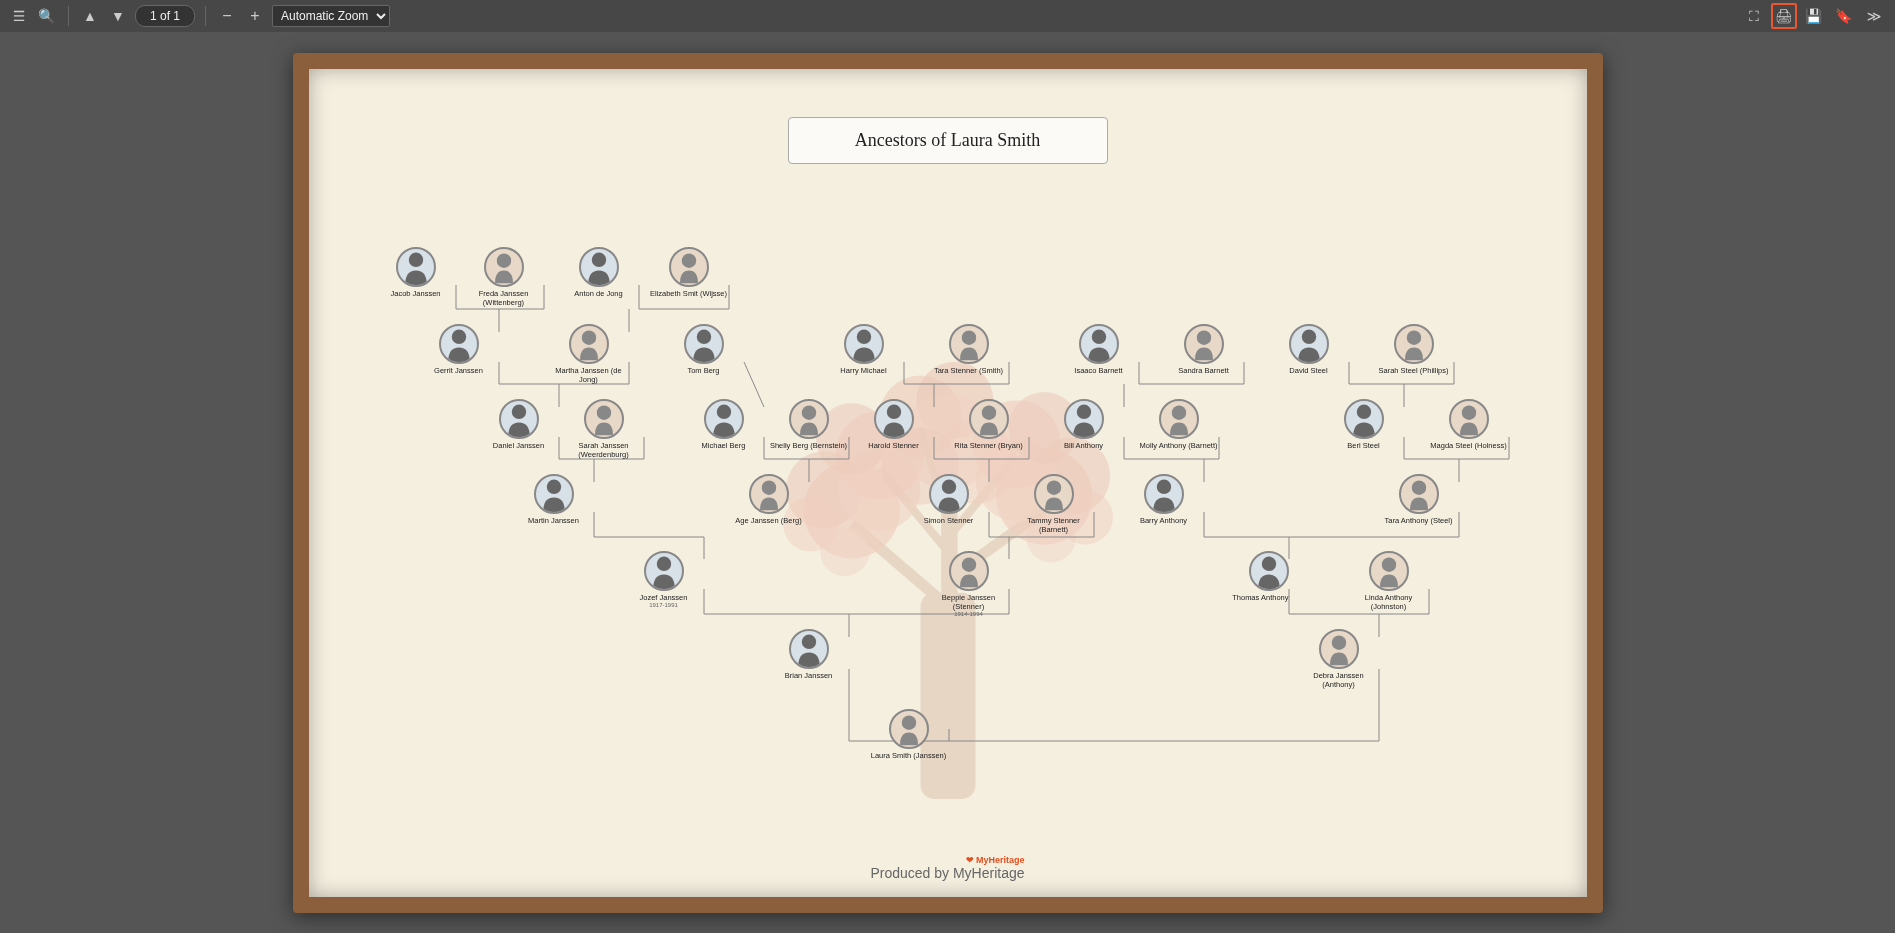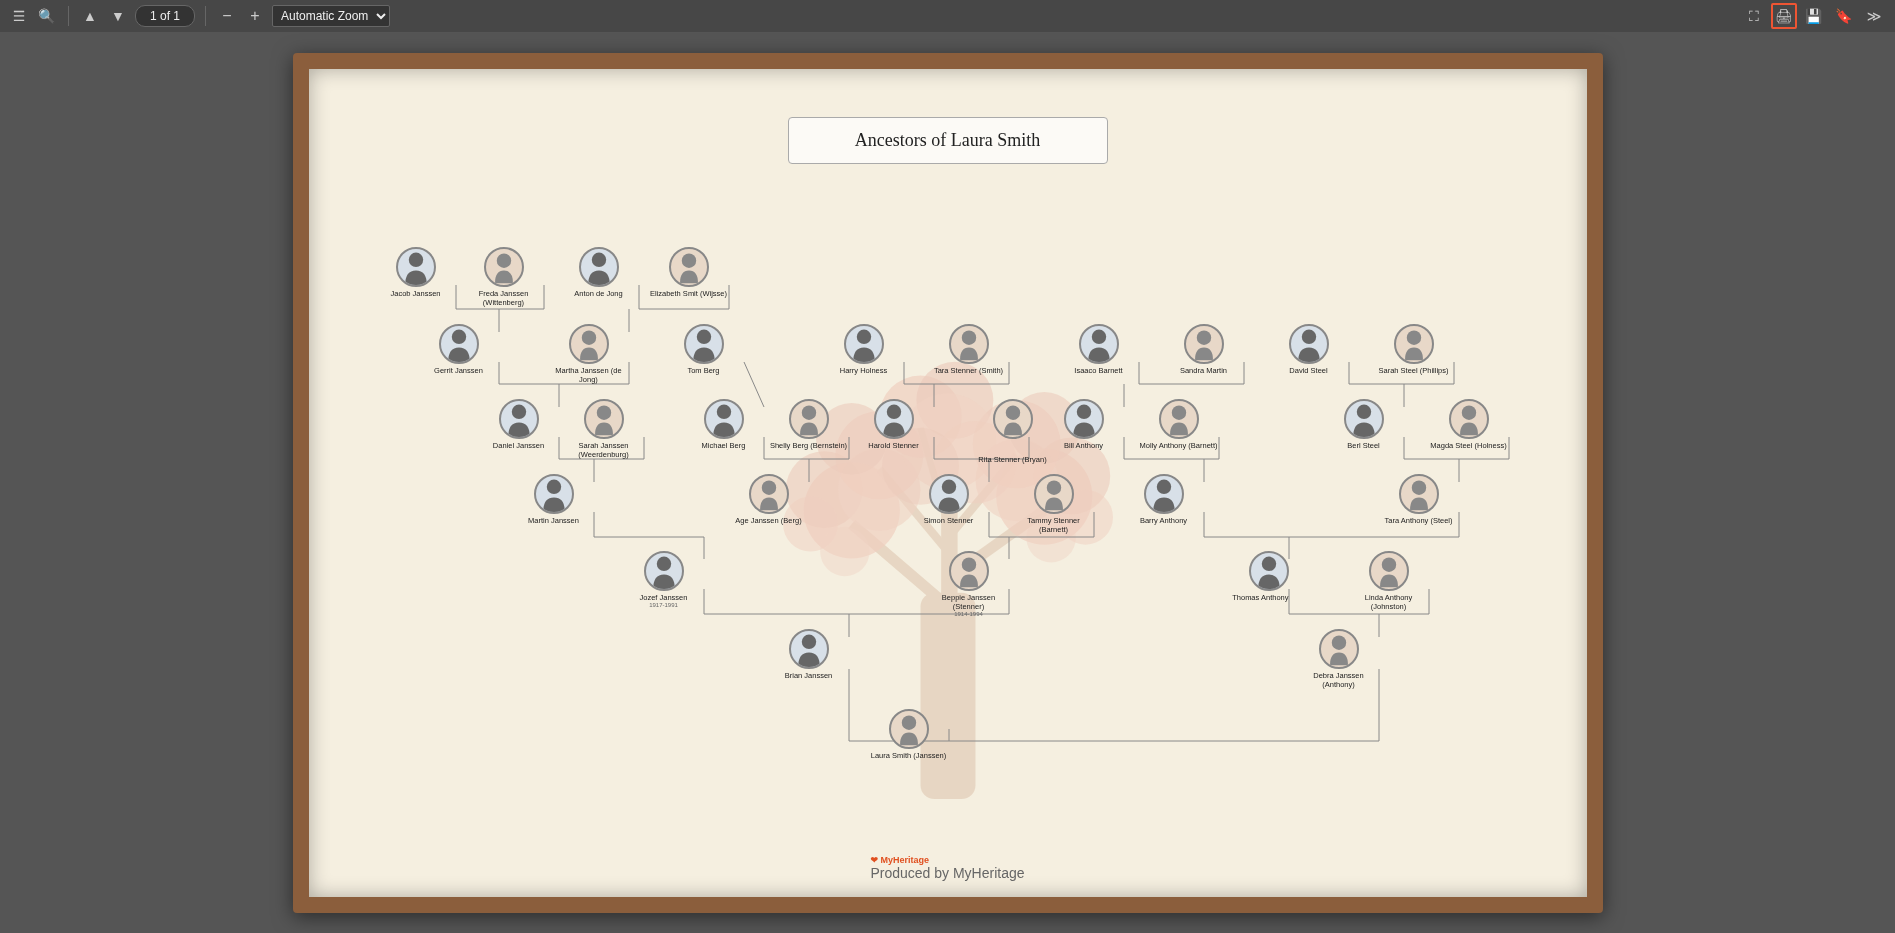--- a/index.html
+++ b/index.html
@@ -167,21 +167,21 @@
       width: 100%; height: 100%;
       pointer-events: none;
     }
 
     
     .footer {
       position: absolute;
       bottom: 16px;
       left: 50%;
       transform: translateX(-50%);
-      text-align: left;
+      text-align: right;
     }
     .footer .mh-logo {
       color: #e05020;
       font-size: 9px;
       font-weight: bold;
     }
     .footer .mh-produced {
       font-size: 14px;
       color: #666;
     }
@@ -528,21 +528,21 @@
         <div class="person" style="left: 545px; top: 330px;">
     <div class="person-avatar male">
       <svg viewBox="0 0 40 40" width="36" height="36" xmlns="http://www.w3.org/2000/svg">
   <circle cx="20" cy="12" r="8" fill="#666"></circle>
   <path d="M8 40 Q8 24 20 24 Q32 24 32 40" fill="#666"></path>
 </svg>
     </div>
     <div class="person-name">Harold Stenner</div>
 
   </div>
-        <div class="person" style="left: 664px; top: 330px; gap: 14px;">
+        <div class="person" style="left: 640px; top: 330px;">
     <div class="person-avatar female">
       <svg viewBox="0 0 40 40" width="36" height="36" xmlns="http://www.w3.org/2000/svg">
   <circle cx="20" cy="13" r="8" fill="#888"></circle>
   <path d="M10 38 Q10 24 20 24 Q30 24 30 38" fill="#888"></path>
 </svg>
     </div>
     <div class="person-name">Rita Stenner
 (Bryan)</div>
 
   </div>
@@ -619,21 +619,21 @@
     <div class="person-name">Tom Berg</div>
 
   </div>
         <div class="person" style="left: 515px; top: 255px;">
     <div class="person-avatar male">
       <svg viewBox="0 0 40 40" width="36" height="36" xmlns="http://www.w3.org/2000/svg">
   <circle cx="20" cy="12" r="8" fill="#666"></circle>
   <path d="M8 40 Q8 24 20 24 Q32 24 32 40" fill="#666"></path>
 </svg>
     </div>
-    <div class="person-name">Harry Holness</div>
+    <div class="person-name">Harry Michael</div>
 
   </div>
         <div class="person" style="left: 620px; top: 255px;">
     <div class="person-avatar female">
       <svg viewBox="0 0 40 40" width="36" height="36" xmlns="http://www.w3.org/2000/svg">
   <circle cx="20" cy="13" r="8" fill="#888"></circle>
   <path d="M10 38 Q10 24 20 24 Q30 24 30 38" fill="#888"></path>
 </svg>
     </div>
     <div class="person-name">Tara Stenner
@@ -650,21 +650,21 @@
     <div class="person-name">Isaaco Barnett</div>
 
   </div>
         <div class="person" style="left: 855px; top: 255px;">
     <div class="person-avatar female">
       <svg viewBox="0 0 40 40" width="36" height="36" xmlns="http://www.w3.org/2000/svg">
   <circle cx="20" cy="13" r="8" fill="#888"></circle>
   <path d="M10 38 Q10 24 20 24 Q30 24 30 38" fill="#888"></path>
 </svg>
     </div>
-    <div class="person-name">Sandra Martin</div>
+    <div class="person-name">Sandra Barnett</div>
 
   </div>
         <div class="person" style="left: 960px; top: 255px;">
     <div class="person-avatar male">
       <svg viewBox="0 0 40 40" width="36" height="36" xmlns="http://www.w3.org/2000/svg">
   <circle cx="20" cy="12" r="8" fill="#666"></circle>
   <path d="M8 40 Q8 24 20 24 Q32 24 32 40" fill="#666"></path>
 </svg>
     </div>
     <div class="person-name">David Steel</div>

